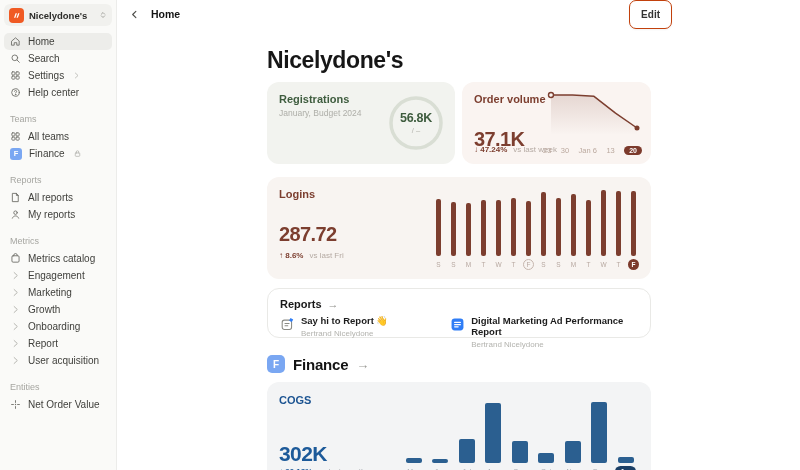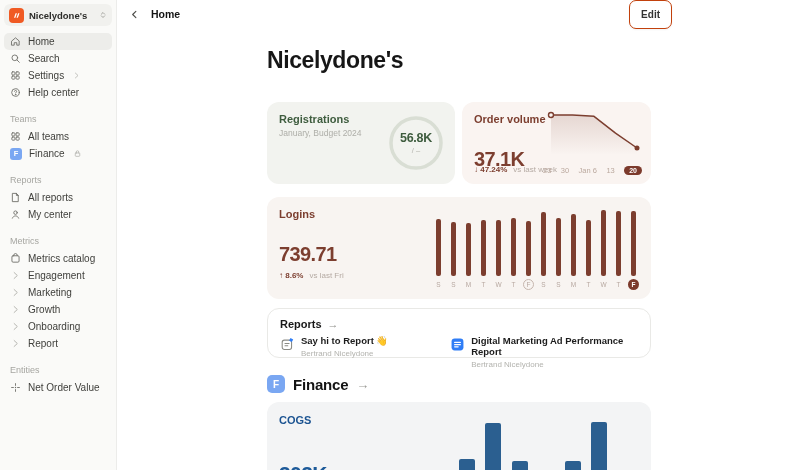--- a/index.html
+++ b/index.html
@@ -34,21 +34,21 @@
   .back{display:flex;color:#4c4c48;cursor:pointer;padding:2px}
   .back svg{width:11px;height:11px}
   .crumb{font-size:10.5px;font-weight:700;color:#141414;margin-left:9px}
   .edit-btn{margin-left:auto;font-size:10px;font-weight:700;color:#333;background:#fff;
     border:1px solid #c2410c;border-radius:7px;padding:8px 11px;cursor:pointer;box-shadow:0 1px 2px rgba(0,0,0,.05);
     font-family:"Liberation Sans",sans-serif}
   .content{margin-left:150px;width:384px}
   h1{font-size:23px;font-weight:700;color:#161616;letter-spacing:-.4px;margin-top:19px}
 
   .card{border-radius:12px;position:relative;cursor:pointer}
-  .row{display:flex;gap:7px;margin-top:28px}
+  .row{display:flex;gap:7px;margin-top:8px}
 
   .card.reg{width:188px;height:82px;background:#f2f3ef;padding:11px 12px}
   .reg-title{font-size:11px;font-weight:700;color:#3e5c3e}
   .reg-sub{font-size:8.5px;color:#aeaea8;margin-top:3px}
   .gauge{position:absolute;right:11px;top:13px;width:56px;height:56px}
   .gauge svg{position:absolute;inset:0}
   .gauge-text{position:absolute;inset:0;display:flex;flex-direction:column;align-items:center;justify-content:center;gap:1px}
   .gauge-val{font-size:12.5px;font-weight:700;color:#3e5c3e;letter-spacing:-.3px}
   .gauge-sub{font-size:7.5px;color:#b3b3ad}
 
@@ -204,21 +204,21 @@
           </span>
           <span class="nav-label">All reports</span>
         </div>
         <div class="nav-item">
           <span class="nav-icon">
             <svg viewBox="0 0 24 24" fill="none" stroke="currentColor" stroke-width="2" stroke-linecap="round" stroke-linejoin="round">
               <circle cx="12" cy="8" r="3.8"></circle>
               <path d="M5.2 20c1.2-3.1 3.7-4.9 6.8-4.9s5.6 1.8 6.8 4.9"></path>
             </svg>
           </span>
-          <span class="nav-label">My center</span>
+          <span class="nav-label">My reports</span>
         </div>
         <div class="sec-label">Metrics</div>
         <div class="nav-item">
           <span class="nav-icon">
             <svg viewBox="0 0 24 24" fill="none" stroke="currentColor" stroke-width="2" stroke-linecap="round" stroke-linejoin="round">
               <path d="M8.2 6V5a3.8 3.8 0 0 1 7.6 0v1"></path>
               <rect x="4.2" y="6" width="15.6" height="14" rx="2.5"></rect>
             </svg>
           </span>
           <span class="nav-label">Metrics catalog</span>
@@ -255,20 +255,28 @@
           </span>
           <span class="nav-label">Onboarding</span>
         </div>
         <div class="nav-item">
           <span class="nav-icon chev">
             <svg viewBox="0 0 24 24" fill="none" stroke="currentColor" stroke-width="2" stroke-linecap="round" stroke-linejoin="round">
               <path d="m9 5.5 7 6.5-7 6.5"></path>
             </svg>
           </span>
           <span class="nav-label">Report</span>
+        </div>
+        <div class="nav-item">
+          <span class="nav-icon chev">
+            <svg viewBox="0 0 24 24" fill="none" stroke="currentColor" stroke-width="2" stroke-linecap="round" stroke-linejoin="round">
+              <path d="m9 5.5 7 6.5-7 6.5"></path>
+            </svg>
+          </span>
+          <span class="nav-label">User acquisition</span>
         </div>
         <div class="sec-label">Entities</div>
         <div class="nav-item">
           <span class="nav-icon">
             <svg viewBox="0 0 24 24" fill="none" stroke="currentColor" stroke-width="2" stroke-linecap="round" stroke-linejoin="round">
               <path d="M12 3.5v4M12 16.5v4M3.5 12h4M16.5 12h4"></path>
               <circle cx="12" cy="12" r="1.5" fill="currentColor" stroke="none"></circle>
             </svg>
           </span>
           <span class="nav-label">Net Order Value</span>
@@ -329,21 +337,21 @@
               <span class="sp-tick">30</span>
               <span class="sp-tick">Jan 6</span>
               <span class="sp-tick">13</span>
               <span class="sp-tick sp-pill">20</span>
             </div>
         </div>
       </div>
 
       <div class="card logins">
         <div class="logins-title">Logins</div>
-        <div class="big-val">739.71</div>
+        <div class="big-val">287.72</div>
         <div class="delta-row">
           <span class="delta maroon">↑ 8.6%</span>
           <span>vs last Fri</span>
         </div>
         <div class="bar-chart logins-chart">
             <div class="bar-col">
               <div class="bar" style="width: 4.5px; height: 57px; background: rgb(124, 62, 47);"></div>
               <div class="tick maroon">S</div>
             </div>
             <div class="bar-col">

